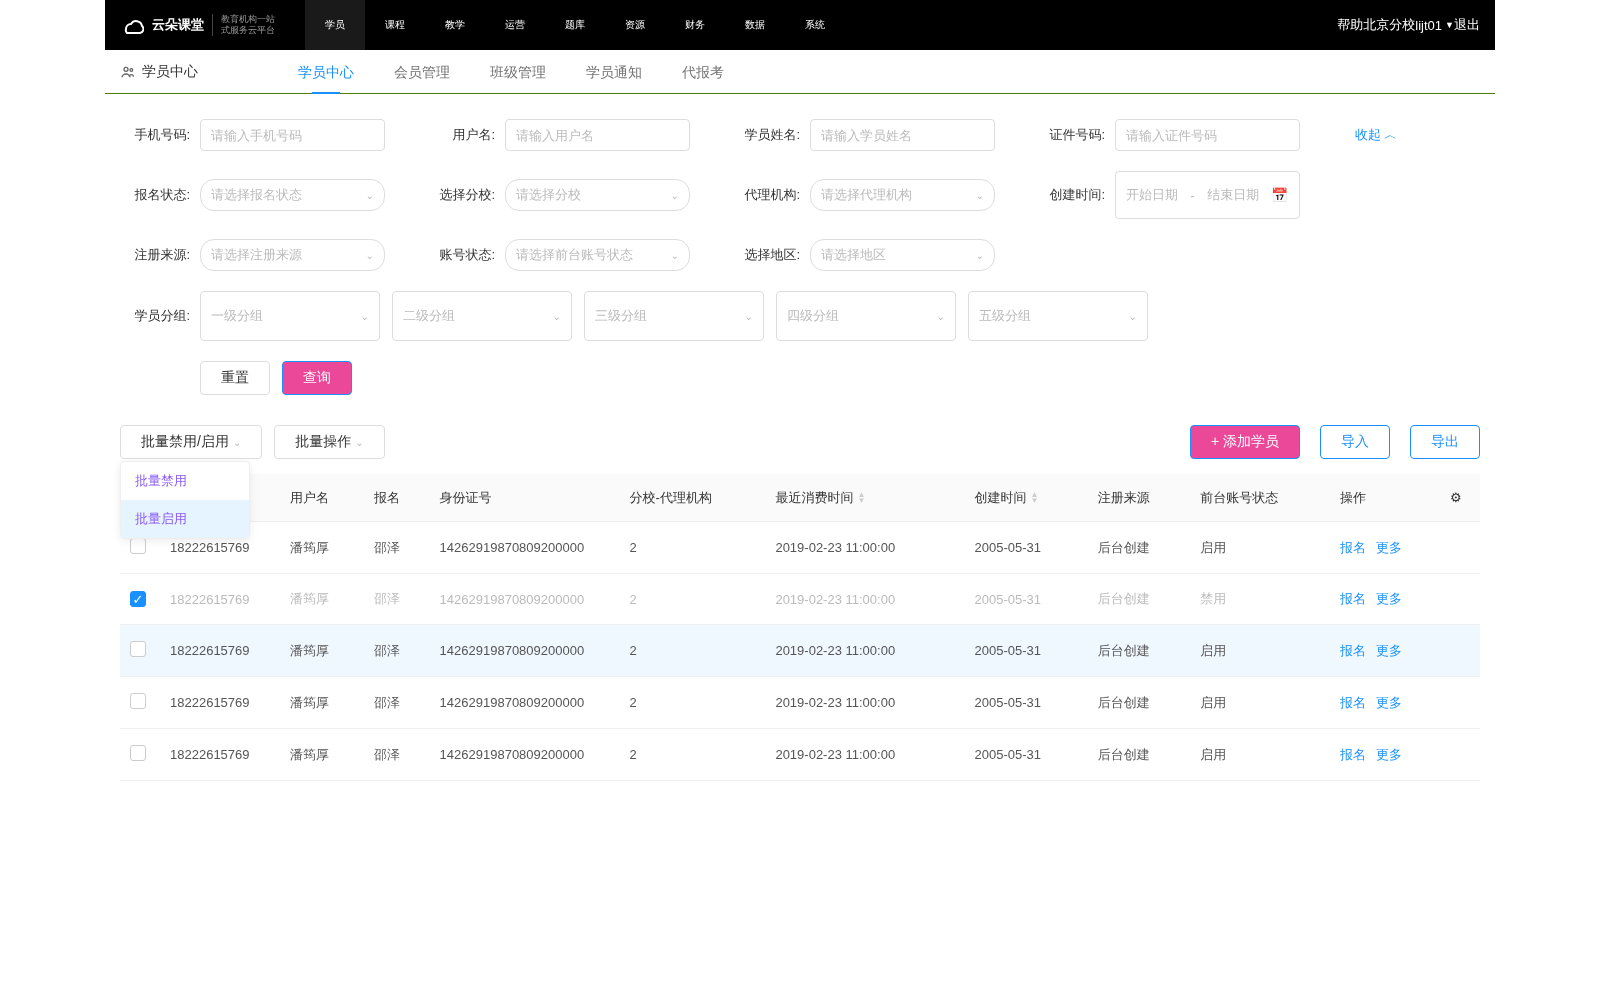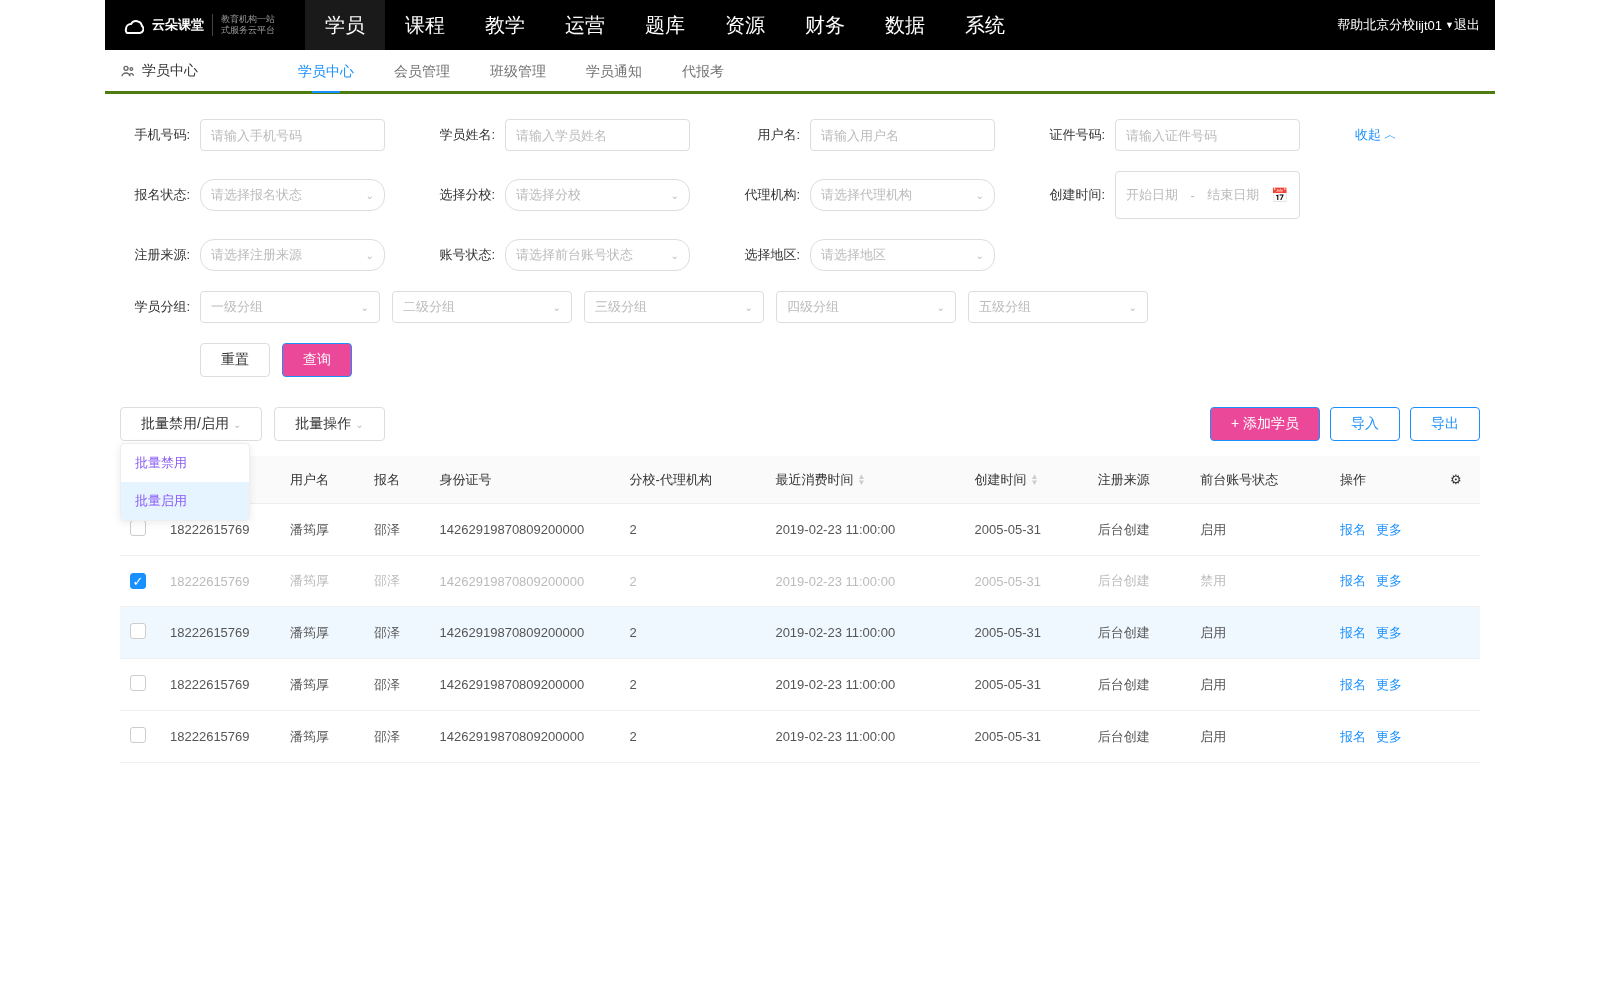--- a/index.html
+++ b/index.html
@@ -7,54 +7,54 @@
     
     .container { width: 1390px; margin: 0 auto; }
     
     
     .topnav { background: #000; height: 50px; display: flex; align-items: center; padding: 0 15px; }
     .logo { display: flex; align-items: center; color: #fff; gap: 8px; margin-right: 30px; }
     .logo-icon { width: 24px; height: 24px; }
     .logo-text { font-size: 13px; font-weight: 600; }
     .logo-sub { font-size: 9px; color: #999; border-left: 1px solid #444; padding-left: 8px; line-height: 1.2; }
     .topnav-items { display: flex; }
-    .topnav-item { color: #fff; padding: 0 20px; height: 50px; line-height: 50px; cursor: pointer; font-size: 20px; }
+    .topnav-item { color: #fff; padding: 0 20px; height: 50px; line-height: 50px; cursor: pointer; font-size: 10px; }
     .topnav-item.active { background: #1a1a1a; }
     .topnav-right { margin-left: auto; display: flex; align-items: center; color: #fff; font-size: 13px; }
     .topnav-right-item { cursor: pointer; display: flex; align-items: center; gap: 3px; }
     
     
-    .subnav { border-bottom: 3px solid #4d7c0f; height: 44px; display: flex; align-items: center; padding: 0 15px; }
+    .subnav { border-bottom: 1px solid #4d7c0f; height: 44px; display: flex; align-items: center; padding: 0 15px; }
     .subnav-title { display: flex; align-items: center; gap: 6px; font-size: 14px; color: #333; margin-right: 100px; }
     .subnav-items { display: flex; gap: 40px; }
     .subnav-item { cursor: pointer; font-size: 14px; color: #737373; position: relative; height: 44px; line-height: 44px; }
     .subnav-item.active { color: #1890ff; }
     .subnav-item.active::after { content: ''; position: absolute; bottom: 0; left: 50%; transform: translateX(-50%); width: 28px; height: 2px; background: #1890ff; }
     
     
     .filters { padding: 25px 15px 0; }
     .filter-row { display: flex; align-items: center; margin-bottom: 20px; gap: 40px; }
     .filter-item { display: flex; align-items: center; }
     .filter-label { width: 70px; text-align: right; margin-right: 10px; color: #333; font-size: 13px; flex-shrink: 0; }
     .filter-input { width: 185px; height: 32px; border: 1px solid #ddd; border-radius: 4px; padding: 0 10px; font-size: 13px; color: #333; outline: none; }
     .filter-input::placeholder { color: #bbb; }
     .filter-select { width: 185px; height: 32px; border: 1px solid #ddd; border-radius: 14px; padding: 0 10px; font-size: 13px; color: #bbb; display: flex; align-items: center; justify-content: space-between; cursor: pointer; background: #fff; }
     .filter-date { width: 185px; height: 48px; border: 1px solid #ddd; border-radius: 4px; padding: 0 10px; font-size: 13px; color: #bbb; display: flex; align-items: center; justify-content: space-between; cursor: pointer; }
     .collapse-link { color: #1890ff; cursor: pointer; margin-left: 15px; font-size: 13px; display: flex; align-items: center; gap: 3px; }
     .group-selects { display: flex; gap: 12px; }
-    .group-select { width: 180px; height: 32px; border: 1px solid #ddd; border-radius: 4px; padding: 0 10px; font-size: 13px; color: #bbb; display: flex; align-items: center; justify-content: space-between; cursor: pointer; background: #fff; }
+    .group-select { width: 180px; height: 50px; border: 1px solid #ddd; border-radius: 4px; padding: 0 10px; font-size: 13px; color: #bbb; display: flex; align-items: center; justify-content: space-between; cursor: pointer; background: #fff; }
     
     .filter-actions { display: flex; gap: 12px; padding-left: 80px; margin-bottom: 30px; }
     .btn { height: 34px; padding: 0 20px; border-radius: 4px; font-size: 14px; cursor: pointer; border: 1px solid #ddd; background: #fff; color: #333; display: inline-flex; align-items: center; justify-content: center; }
     .btn-primary { background: #ec4899; border-color: #1890ff; color: #fff; }
     
     
     .toolbar { display: flex; align-items: center; padding: 0 15px; margin-bottom: 15px; position: relative; }
     .toolbar-left { display: flex; gap: 12px; }
-    .toolbar-right { margin-left: auto; display: flex; gap: 10px; }
+    .toolbar-right { margin-left: auto; display: flex; gap: 20px; }
     .btn-outline-primary { border: 1px solid #1890ff; color: #1890ff; background: #fff; }
     .btn-dropdown { display: flex; align-items: center; gap: 4px; }
     
     .dropdown-menu { position: absolute; top: 36px; left: 15px; width: 130px; background: #fff; border: 1px solid #eee; box-shadow: 0 2px 8px rgba(0,0,0,0.08); border-radius: 4px; z-index: 10; overflow: hidden; }
     .dropdown-item { padding: 10px 14px; cursor: pointer; font-size: 13px; color: #8b5cf6; }
     .dropdown-item:hover, .dropdown-item.hover { background: #e6f4ff; }
     
     
     .table { width: calc(100% - 30px); margin: 0 15px; border-collapse: collapse; }
     .table thead tr { background: #fafafa; }
@@ -126,26 +126,26 @@
       </div>
   </div>
 
   <div class="filters">
     <div class="filter-row">
       <div class="filter-item">
         <span class="filter-label">手机号码:</span>
         <input class="filter-input" placeholder="请输入手机号码" style="">
       </div>
       <div class="filter-item">
+        <span class="filter-label">用户名:</span>
+        <input class="filter-input" placeholder="请输入用户名" style="">
+      </div>
+      <div class="filter-item">
         <span class="filter-label">学员姓名:</span>
         <input class="filter-input" placeholder="请输入学员姓名" style="">
-      </div>
-      <div class="filter-item">
-        <span class="filter-label">用户名:</span>
-        <input class="filter-input" placeholder="请输入用户名" style="">
       </div>
       <div class="filter-item">
         <span class="filter-label">证件号码:</span>
         <input class="filter-input" placeholder="请输入证件号码" style="">
       </div>
       <span class="collapse-link">
           <span>收起</span> 
           <span>︿</span>
         </span>
     </div>

